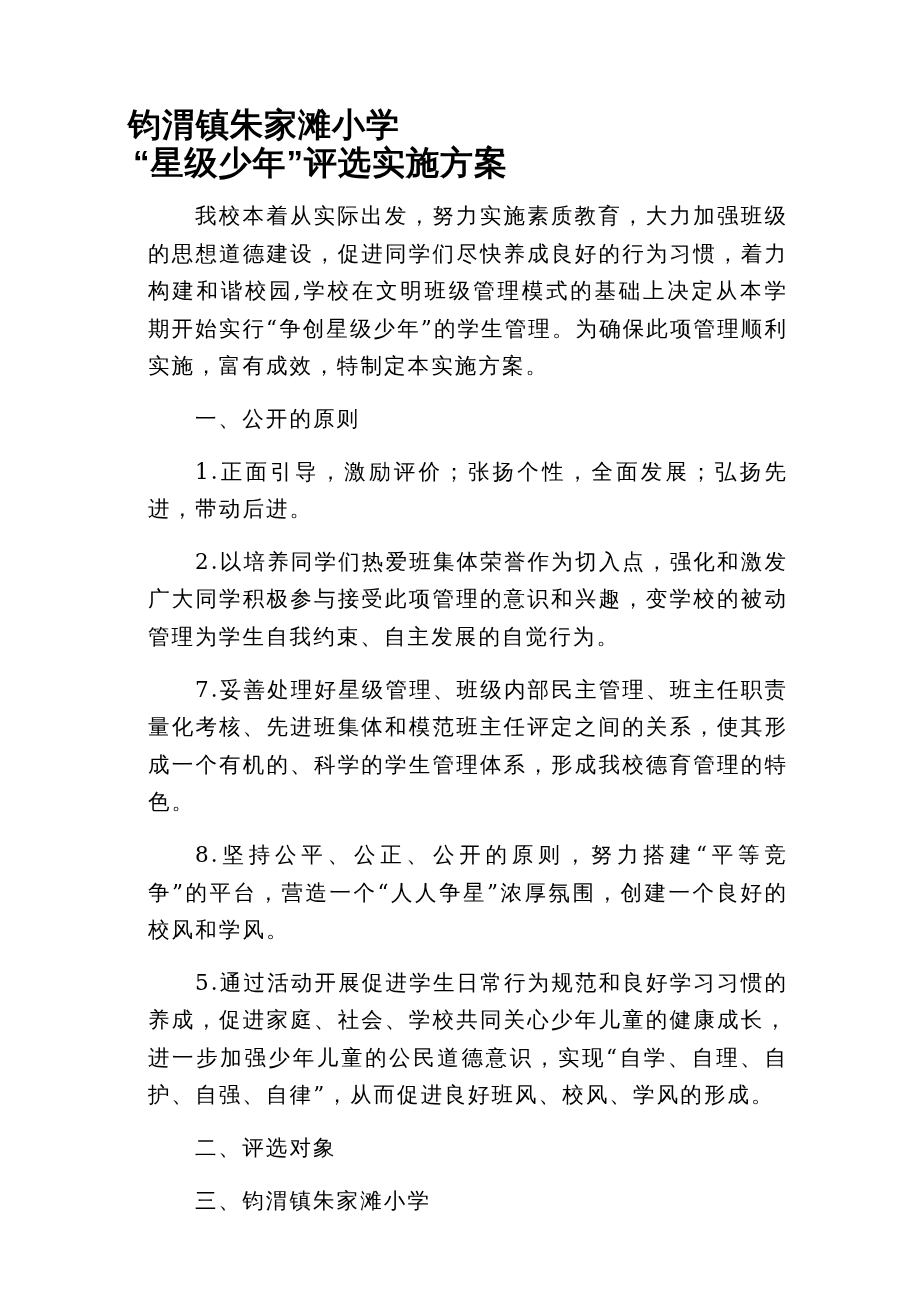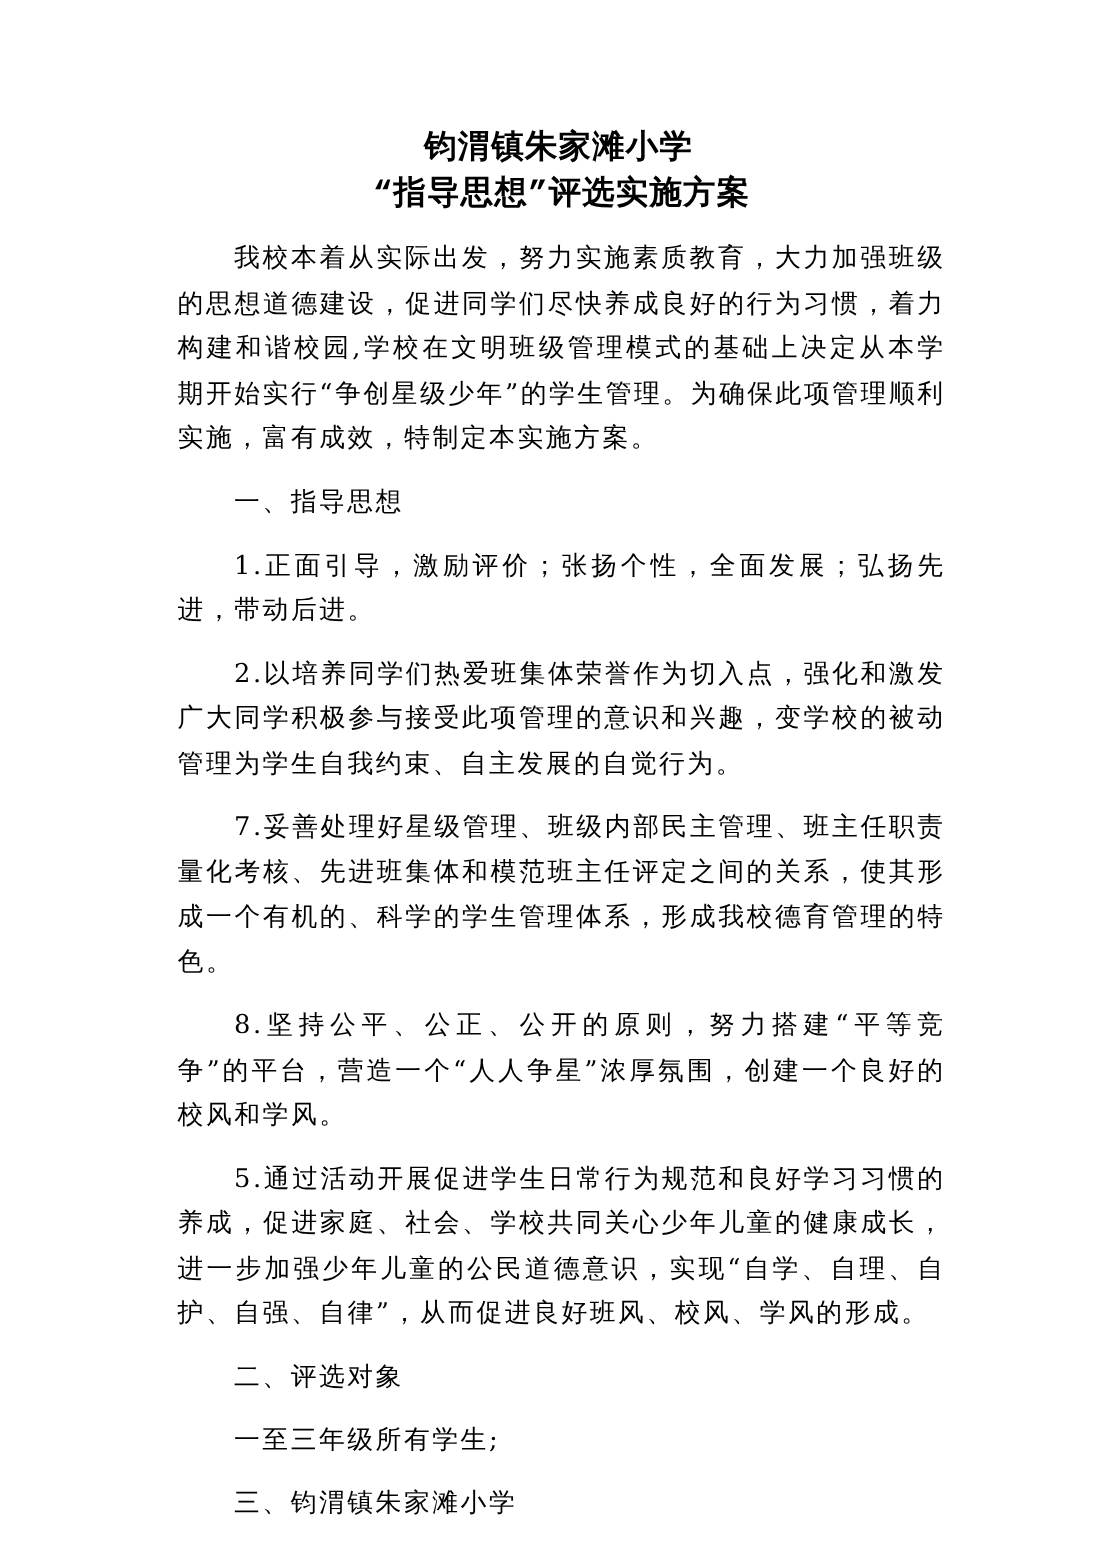--- a/index.html
+++ b/index.html
@@ -15,24 +15,24 @@
       color: #000000;
       font-family: "DejaVu Serif", "Liberation Serif", serif;
     }
     .page {
       position: absolute;
       left: 133px;
       top: 106px;
       width: 670px;
     }
     .title {
-      text-align: center;
-      font-family: Liberation Mono, monospace;
+      text-align: left;
+      font-family: Liberation Sans, sans-serif;
       font-weight: bold;
-      font-size: 27px;
+      font-size: 33px;
       line-height: 38px;
       margin: 0;
       letter-spacing: 1px;
     }
     .title.line1 { margin-left: -5px; }
     .body {
       margin-top: 4px;
       font-size: 21.5px;
       line-height: 37.6px;
       letter-spacing: 2.1px;
@@ -43,30 +43,29 @@
       text-align-last: left;
     }
     .indent { text-indent: 47px; }
     .heading-line { text-indent: 47px; }
   </style>
 </head>
 <body>
 
 <div class="page">
   <h1 class="title line1">钧渭镇朱家滩小学</h1>
-  <h1 class="title line2">“指导思想”评选实施方案</h1>
+  <h1 class="title line2">“星级少年”评选实施方案</h1>
 
   <div class="body">
     <p class="para indent">我校本着从实际出发，努力实施素质教育，大力加强班级的思想道德建设，促进同学们尽快养成良好的行为习惯，着力构建和谐校园,学校在文明班级管理模式的基础上决定从本学期开始实行“争创星级少年”的学生管理。为确保此项管理顺利实施，富有成效，特制定本实施方案。</p>
 
-    <p class="para heading-line">一、指导思想</p>
+    <p class="para heading-line">一、公开的原则</p>
     <p class="para indent">1.正面引导，激励评价；张扬个性，全面发展；弘扬先进，带动后进。</p>
     <p class="para indent">2.以培养同学们热爱班集体荣誉作为切入点，强化和激发广大同学积极参与接受此项管理的意识和兴趣，变学校的被动管理为学生自我约束、自主发展的自觉行为。</p>
     <p class="para indent">7.妥善处理好星级管理、班级内部民主管理、班主任职责量化考核、先进班集体和模范班主任评定之间的关系，使其形成一个有机的、科学的学生管理体系，形成我校德育管理的特色。</p>
     <p class="para indent">8.坚持公平、公正、公开的原则，努力搭建“平等竞争”的平台，营造一个“人人争星”浓厚氛围，创建一个良好的校风和学风。</p>
     <p class="para indent">5.通过活动开展促进学生日常行为规范和良好学习习惯的养成，促进家庭、社会、学校共同关心少年儿童的健康成长，进一步加强少年儿童的公民道德意识，实现“自学、自理、自护、自强、自律”，从而促进良好班风、校风、学风的形成。</p>
 
     <p class="para heading-line">二、评选对象</p>
-    <p class="para indent">一至三年级所有学生;</p>
 
     <p class="para heading-line">三、钧渭镇朱家滩小学</p>
   </div>
 </div>
 
 </body></html>

